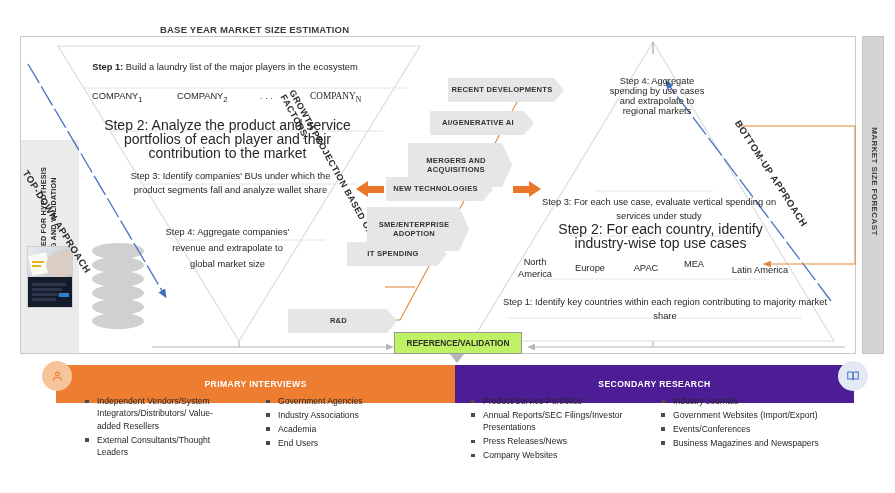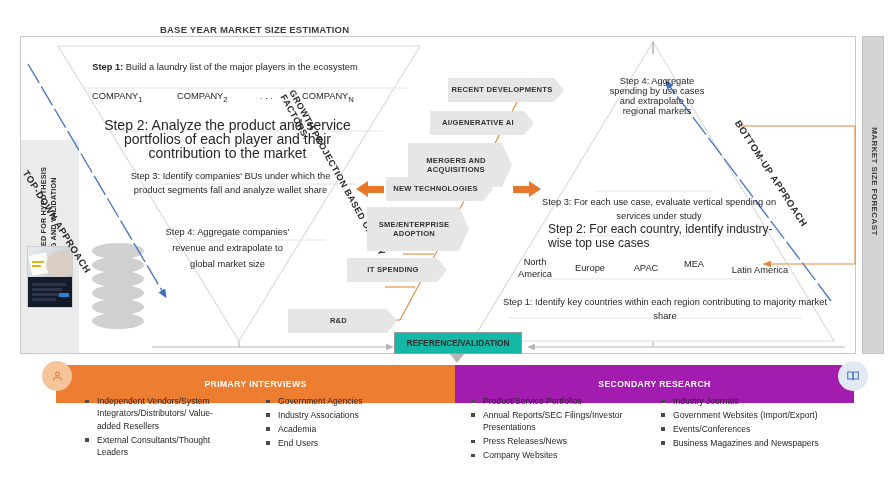--- a/index.html
+++ b/index.html
@@ -56,37 +56,37 @@
   
   .oarrow{position:absolute;width:28px;height:16px;}
   .oarrow i{position:absolute;left:0;top:5px;width:17px;height:7px;background:#e8772a;}
   .oarrow b{position:absolute;top:0;width:0;height:0;border-top:8px solid transparent;border-bottom:8px solid transparent;}
   .oarrow.right b{left:16px;border-left:12px solid #e8772a;}
   .oarrow.left i{left:11px;}
   .oarrow.left b{left:0;border-right:12px solid #e8772a;}
 
   .r-step4{left:602px;top:76px;width:110px;font-size:9.3px;text-align:center;line-height:10px;}
   .r-step3{left:540px;top:196px;width:238px;font-size:9.3px;text-align:center;line-height:13.5px;}
-  .r-step2{left:548px;top:223px;width:225px;font-size:12px;line-height:13.5px;}
+  .r-step2{left:548px;top:223px;width:225px;font-size:14px;text-align:center;line-height:13.5px;}
   .r-regions{left:500px;top:256px;width:330px;height:26px;font-size:9.3px;}
   .r-regions .rg{position:absolute;text-align:center;line-height:12px;}
   .r-step1{left:495px;top:296px;width:340px;font-size:9.3px;text-align:center;line-height:13.5px;}
 
   .bu-approach{position:absolute;left:742px;top:118px;width:175px;font-size:9.5px;font-weight:bold;letter-spacing:.6px;color:#2b2b2b;transform:rotate(57deg);transform-origin:left top;}
 
   
-  .refbox{left:394px;top:332px;width:128px;height:22px;border:1px solid #9a9a9a;background:#14b8a6;
+  .refbox{left:394px;top:332px;width:128px;height:22px;border:1px solid #9a9a9a;background:#bef264;
           display:flex;align-items:center;justify-content:center;font-size:8.3px;font-weight:bold;color:#2b2b2b;box-sizing:border-box;}
   .refdown{left:450px;top:354px;width:0;height:0;border-left:7px solid transparent;border-right:7px solid transparent;border-top:9px solid #b6b6b6;}
 
   
   .bar{position:absolute;top:365px;height:38px;display:flex;align-items:center;justify-content:center;
        color:#fff;font-size:8.6px;font-weight:bold;letter-spacing:.4px;}
   .bar-primary{left:56px;width:399px;background:#ED7D31;}
-  .bar-secondary{left:455px;width:399px;background:#a21caf;}
+  .bar-secondary{left:455px;width:399px;background:#4c1d95;}
   .circ{position:absolute;top:-4px;width:30px;height:30px;border-radius:50%;display:flex;align-items:center;justify-content:center;}
   .circ.left{left:-14px;background:#f6c49a;}
   .circ.right{right:-14px;background:#e2e8f4;}
 
   .bul{position:absolute;font-size:8.6px;line-height:12.4px;color:#262626;}
   .bul ul{list-style:none;margin:0;padding:0;}
   .bul li{position:relative;padding-left:13px;margin-bottom:1.5px;}
   .bul li:before{content:"";position:absolute;left:1px;top:4.5px;width:3.5px;height:3.5px;background:#4a4a4a;}
 
   .col1{left:84px;top:395px;width:148px;}
@@ -165,21 +165,21 @@
   </svg>
 
   <div class="abs ltxt l-step1">
     <b>Step 1:</b><span> Build a laundry list of the major players in the ecosystem</span>
   </div>
 
   <div class="abs l-comp">
     <span class="c" style="left:22px;"><span>COMPANY</span><sub>1</sub></span>
     <span class="c" style="left:107px;"><span>COMPANY</span><sub>2</sub></span>
     <span class="c" style="left:190px;color:#555;">. . .</span>
-    <span class="c" style="left:232px;"><span>COMPANY</span><sub>N</sub></span>
+    <span class="c" style="left:240px;font-family:Liberation Serif, serif;"><span>COMPANY</span><sub>N</sub></span>
   </div>
 
   <div class="abs l-step2">Step 2: Analyze the product and service portfolios of each player and their contribution to the market</div>
   <div class="abs l-step3">Step 3: Identify companies' BUs under which the product segments fall and analyze wallet share</div>
   <div class="abs l-step4">Step 4: Aggregate companies' revenue and extrapolate to global market size</div>
 
   <div class="td-approach">TOP-DOWN APPROACH</div>
 
   <svg class="abs" style="left:340px;top:70px;" width="240" height="265" viewBox="0 0 240 265">
 
@@ -194,21 +194,21 @@
     <line x1="75" y1="217" x2="45" y2="217" stroke="#e08a3c" stroke-width="1.1"></line>
   </svg>
 
   <div class="gp-label">GROWTH PROJECTION BASED ON KEY FACTORS:</div>
 
   <div class="kf" style="left:448px;top:78px;width:116px;">RECENT DEVELOPMENTS</div>
   <div class="kf" style="left:430px;top:111px;width:104px;">AI/GENERATIVE AI</div>
   <div class="kf two" style="left:408px;top:143px;width:104px;">MERGERS AND ACQUISITIONS</div>
   <div class="kf" style="left:386px;top:177px;width:107px;">NEW TECHNOLOGIES</div>
   <div class="kf two" style="left:367px;top:207px;width:102px;">SME/ENTERPRISE ADOPTION</div>
-  <div class="kf" style="left:347px;top:242px;width:100px;margin-top:16px;">IT SPENDING</div>
+  <div class="kf" style="left:347px;top:242px;width:100px;">IT SPENDING</div>
   <div class="kf" style="left:288px;top:309px;width:109px;">R&amp;D</div>
 
   <div class="oarrow left" style="left:356px;top:181px;">
       <i></i>
       <b></b>
     </div>
   <div class="oarrow right" style="left:513px;top:181px;">
       <i></i>
       <b></b>
     </div>

